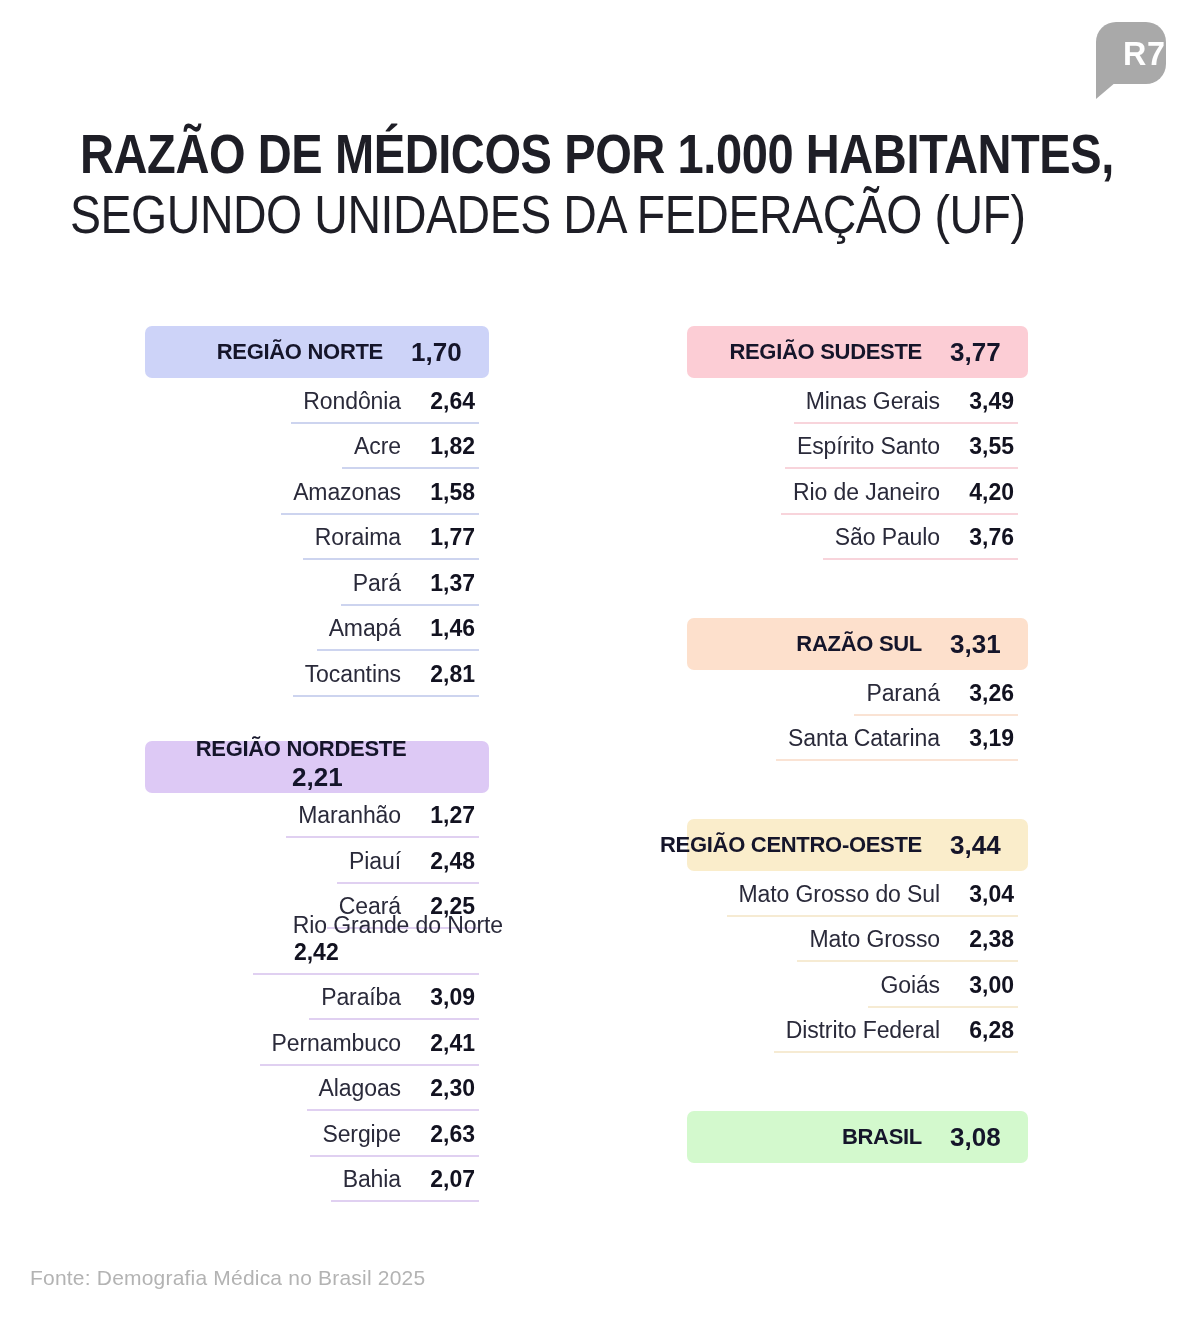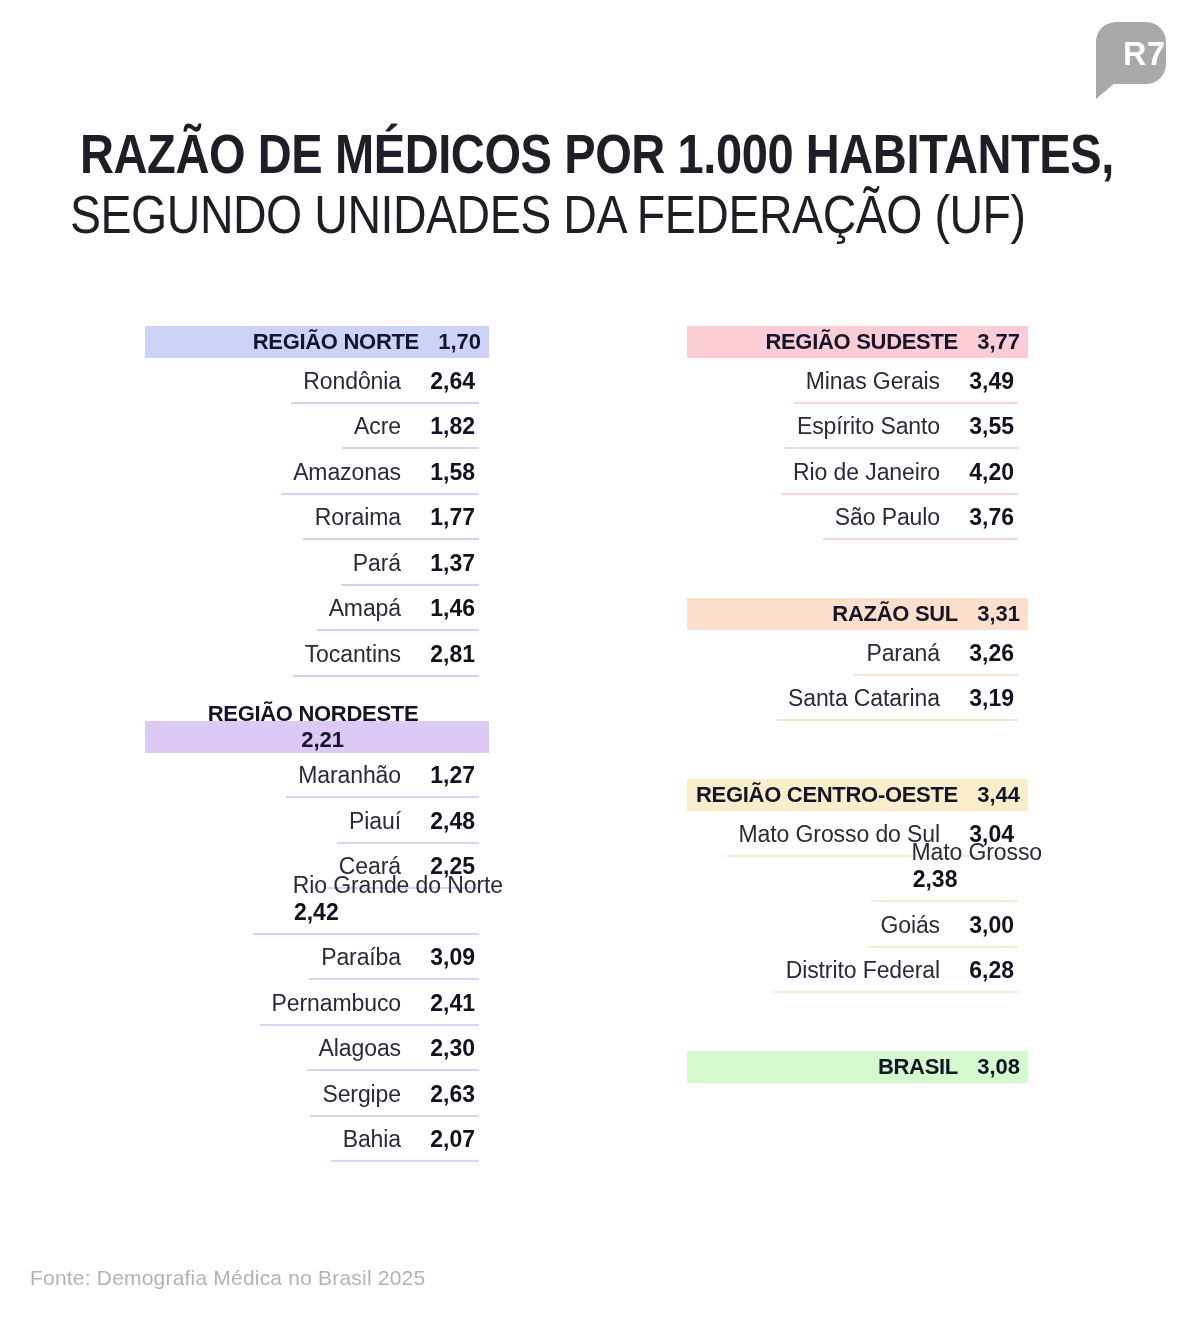--- a/index.html
+++ b/index.html
@@ -33,30 +33,30 @@
 
   
   .column { position:absolute; top:326px; }
   .column-left  { left:145px; width:344px; }
   .column-right { left:687px; width:341px; }
   .column-left  .region-section + .region-section { margin-top:44px; }
   .column-right .region-section + .region-section { margin-top:58px; }
 
   
   .band {
-    height:32px; display:flex; align-items:center; justify-content:flex-end;
-    padding-right:8px; box-sizing:border-box;
+    height:52px; display:flex; align-items:center; justify-content:flex-end;
+    padding-right:32px; box-sizing:border-box;border-radius:7px;
   }
   .band-label {
     font-weight:bold; font-size:22px; letter-spacing:-0.3px; color:#15152a;
     white-space:nowrap;
   }
   .band-value {
-    font-weight:bold; font-size:22px; color:#15152a;
-    width:46px; text-align:right; margin-left:16px;
+    font-weight:bold; font-size:26px; color:#15152a;
+    width:46px; text-align:right; margin-left:28px;
   }
 
   
   .row {
     height:45.5px; display:flex; justify-content:flex-end; align-items:flex-end;
     padding-right:10px; box-sizing:border-box;
   }
   .row-inner {
     display:flex; align-items:baseline;
     border-bottom:2px solid #6d28d9;
@@ -249,21 +249,21 @@
           <span class="band-label">REGIÃO CENTRO-OESTE</span>
           <span class="band-value">3,44</span>
         </div>
         <div class="row">
           <span class="row-inner" style="border-bottom-color: rgb(246, 235, 211);">
             <span class="row-name">Mato Grosso do Sul</span>
             <span class="row-value">3,04</span>
           </span>
         </div>
         <div class="row">
-          <span class="row-inner" style="border-bottom-color: rgb(246, 235, 211); flex-direction: column;">
+          <span class="row-inner" style="border-bottom-color: rgb(246, 235, 211);">
             <span class="row-name">Mato Grosso</span>
             <span class="row-value">2,38</span>
           </span>
         </div>
         <div class="row">
           <span class="row-inner" style="border-bottom-color: rgb(246, 235, 211);">
             <span class="row-name">Goiás</span>
             <span class="row-value">3,00</span>
           </span>
         </div>

